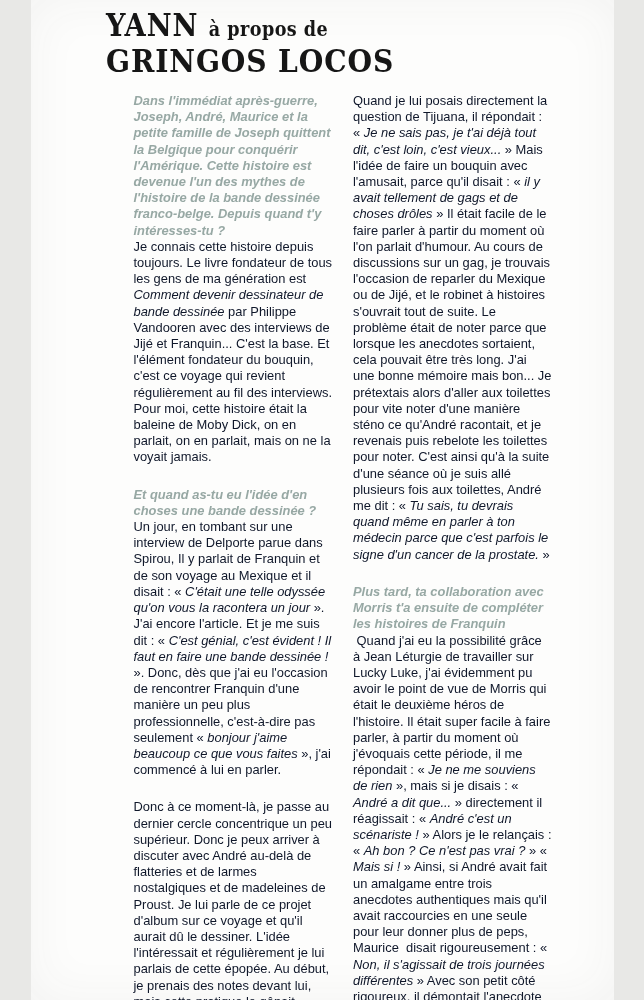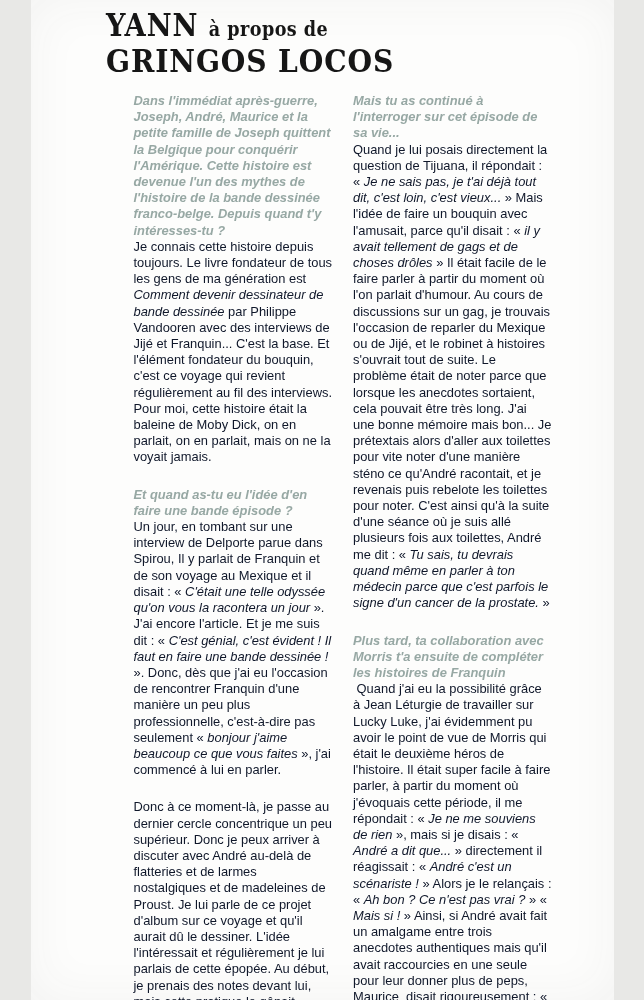--- a/index.html
+++ b/index.html
@@ -85,31 +85,30 @@
   </header>
 
   <div class="columns">
 
     <div class="column">
       <section class="qa-section">
         <p class="question">Dans l'immédiat après-guerre, Joseph, André, Maurice et la petite famille de Joseph quittent la Belgique pour conquérir l'Amérique. Cette histoire est devenue l'un des mythes de l'histoire de la bande dessinée franco-belge. Depuis quand t'y intéresses-tu ?</p>
         <p class="answer">Je connais cette histoire depuis toujours. Le livre fondateur de tous les gens de ma génération est <em>Comment devenir dessinateur de bande dessinée</em> par Philippe Vandooren avec des interviews de Jijé et Franquin... C'est la base. Et l'élément fondateur du bouquin, c'est ce voyage qui revient régulièrement au fil des interviews. Pour moi, cette histoire était la baleine de Moby Dick, on en parlait, on en parlait, mais on ne la voyait jamais.</p>
       </section>
       <section class="qa-section">
-        <p class="question">Et quand as-tu eu l'idée d'en faire une bande épisode ?</p>
+        <p class="question">Et quand as-tu eu l'idée d'en choses une bande dessinée ?</p>
         <p class="answer">Un jour, en tombant sur une interview de Delporte parue dans Spirou, Il y parlait de Franquin et de son voyage au Mexique et il disait : « <em>C'était une telle odyssée qu'on vous la racontera un jour</em> ». J'ai encore l'article. Et je me suis dit : « <em>C'est génial, c'est évident ! Il faut en faire une bande dessinée !</em> ». Donc, dès que j'ai eu l'occasion de rencontrer Franquin d'une manière un peu plus professionnelle, c'est-à-dire pas seulement « <em>bonjour j'aime beaucoup ce que vous faites</em> », j'ai commencé à lui en parler.</p>
       </section>
       <section class="qa-section">
         <p class="answer">Donc à ce moment-là, je passe au dernier cercle concentrique un peu supérieur. Donc je peux arriver à discuter avec André au-delà de flatteries et de larmes nostalgiques et de madeleines de Proust. Je lui parle de ce projet d'album sur ce voyage et qu'il aurait dû le dessiner. L'idée l'intéressait et régulièrement je lui parlais de cette épopée. Au début, je prenais des notes devant lui, mais cette pratique le gênait.</p>
       </section>
     </div>
 
     <div class="column">
       <section class="qa-section">
-        <p class="question">Mais tu as continué à l'interroger sur cet épisode de sa vie...</p>
         <p class="answer">Quand je lui posais directement la question de Tijuana, il répondait : « <em>Je ne sais pas, je t'ai déjà tout dit, c'est loin, c'est vieux...</em> » Mais l'idée de faire un bouquin avec l'amusait, parce qu'il disait : « <em>il y avait tellement de gags et de choses drôles</em> » Il était facile de le faire parler à partir du moment où l'on parlait d'humour. Au cours de discussions sur un gag, je trouvais l'occasion de reparler du Mexique ou de Jijé, et le robinet à histoires s'ouvrait tout de suite. Le problème était de noter parce que lorsque les anecdotes sortaient, cela pouvait être très long. J'ai une bonne mémoire mais bon... Je prétextais alors d'aller aux toilettes pour vite noter d'une manière sténo ce qu'André racontait, et je revenais puis rebelote les toilettes pour noter. C'est ainsi qu'à la suite d'une séance où je suis allé plusieurs fois aux toilettes, André me dit : « <em>Tu sais, tu devrais quand même en parler à ton médecin parce que c'est parfois le signe d'un cancer de la prostate.</em> »</p>
       </section>
       <section class="qa-section">
         <p class="question">Plus tard, ta collaboration avec Morris t'a ensuite de compléter les histoires de Franquin</p>
         <p class="answer"> Quand j'ai eu la possibilité grâce à Jean Léturgie de travailler sur Lucky Luke, j'ai évidemment pu avoir le point de vue de Morris qui était le deuxième héros de l'histoire. Il était super facile à faire parler, à partir du moment où j'évoquais cette période, il me répondait : « <em>Je ne me souviens de rien</em> », mais si je disais : « <em>André a dit que...</em> » directement il réagissait : « <em>André c'est un scénariste !</em> » Alors je le relançais : « <em>Ah bon ? Ce n'est pas vrai ?</em> » « <em>Mais si !</em> » Ainsi, si André avait fait un amalgame entre trois anecdotes authentiques mais qu'il avait raccourcies en une seule pour leur donner plus de peps, Maurice  disait rigoureusement : « <em>Non, il s'agissait de trois journées différentes</em> » Avec son petit côté rigoureux, il démontait l'anecdote croustillante d'André pour la rendre presque banale... Donc, grâce à Maurice, j'ai eu des informations de bases, mais ensuite j'ai gardé le traitement d'André.</p>
       </section>
     </div>
 
   </div>
 </div>

